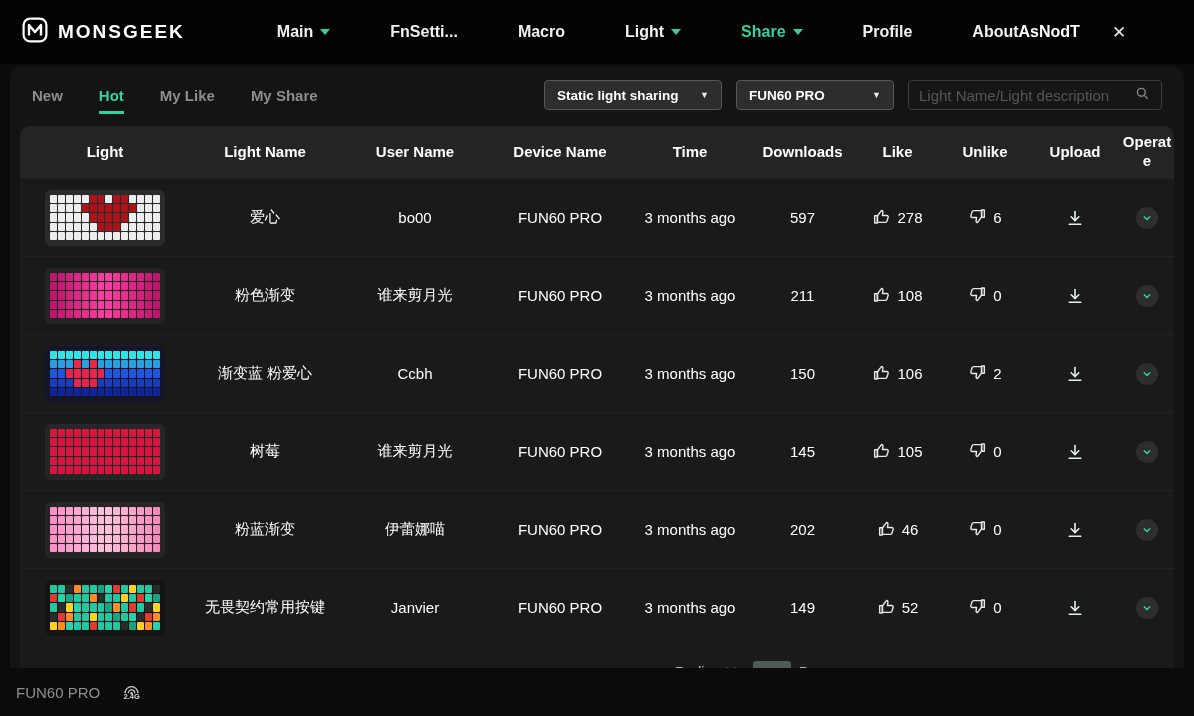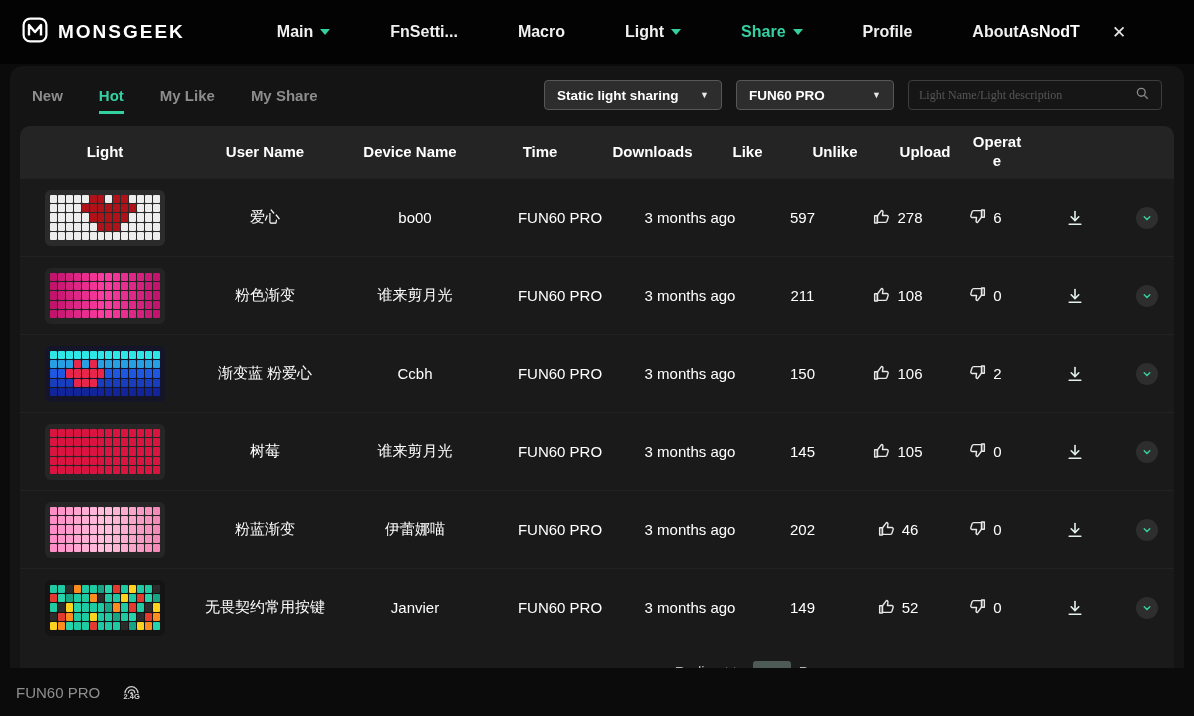--- a/index.html
+++ b/index.html
@@ -34,21 +34,21 @@
   .filters-right { margin-left:auto; display:flex; align-items:center; gap:14px; padding-bottom:4px; }
   .dropdown { display:flex; justify-content:space-between; align-items:center; background:#2d2d2d;
               border:1px solid #575757; border-radius:4px; height:30px; padding:0 12px;
               font-size:13.5px; font-weight:700; cursor:pointer; }
   .dropdown.type { width:178px; }
   .dropdown.device { width:158px; }
   .dd-caret { font-size:9px; color:#e8e8e8; margin-left:10px; }
   .search-box { display:flex; align-items:center; border:1px solid #3d3d3d; border-radius:4px;
                 height:30px; width:254px; padding:0 10px; background:#161616; }
   .search-box input { flex:1; background:transparent; border:none; outline:none; color:#ccc;
-                      font-size:12px; font-family:Liberation Serif, serif; }
+                      font-size:15px; font-family:Liberation Sans, sans-serif; }
   .search-box input::placeholder { color:#565656; }
 
   
   .table-card { margin:4px 10px 0; background:#1a1a1a; border-radius:10px 10px 0 0; overflow:hidden; }
   .thead { display:flex; align-items:center; background:#242424; min-height:52px; }
   .th { text-align:center; font-size:15px; font-weight:700; line-height:1.25; word-break:break-word;
         padding:4px 0; }
   .trow { display:flex; align-items:center; height:78px; border-top:1px solid #222; }
   .td { text-align:center; font-size:15px; }
   .thumb { width:120px; height:56px; border-radius:6px; margin:0 auto; display:grid;
@@ -156,20 +156,21 @@
               <path d="M12.2 12.2 16.2 16.2"></path>
           </svg>
         </span>
       </div>
     </div>
   </div>
 
   <div class="table-card">
     <div class="thead" id="thead">
         <div class="th" style="width: 170px;">Light</div>
+        <div class="th" style="width: 150px;">Light Name</div>
         <div class="th" style="width: 150px;">User Name</div>
         <div class="th" style="width: 140px;">Device Name</div>
         <div class="th" style="width: 120px;">Time</div>
         <div class="th" style="width: 105px;">Downloads</div>
         <div class="th" style="width: 85px;">Like</div>
         <div class="th" style="width: 90px;">Unlike</div>
         <div class="th" style="width: 90px;">Upload</div>
         <div class="th" style="width: 54px;">Operate</div>
       </div>
     <div id="tbody">

